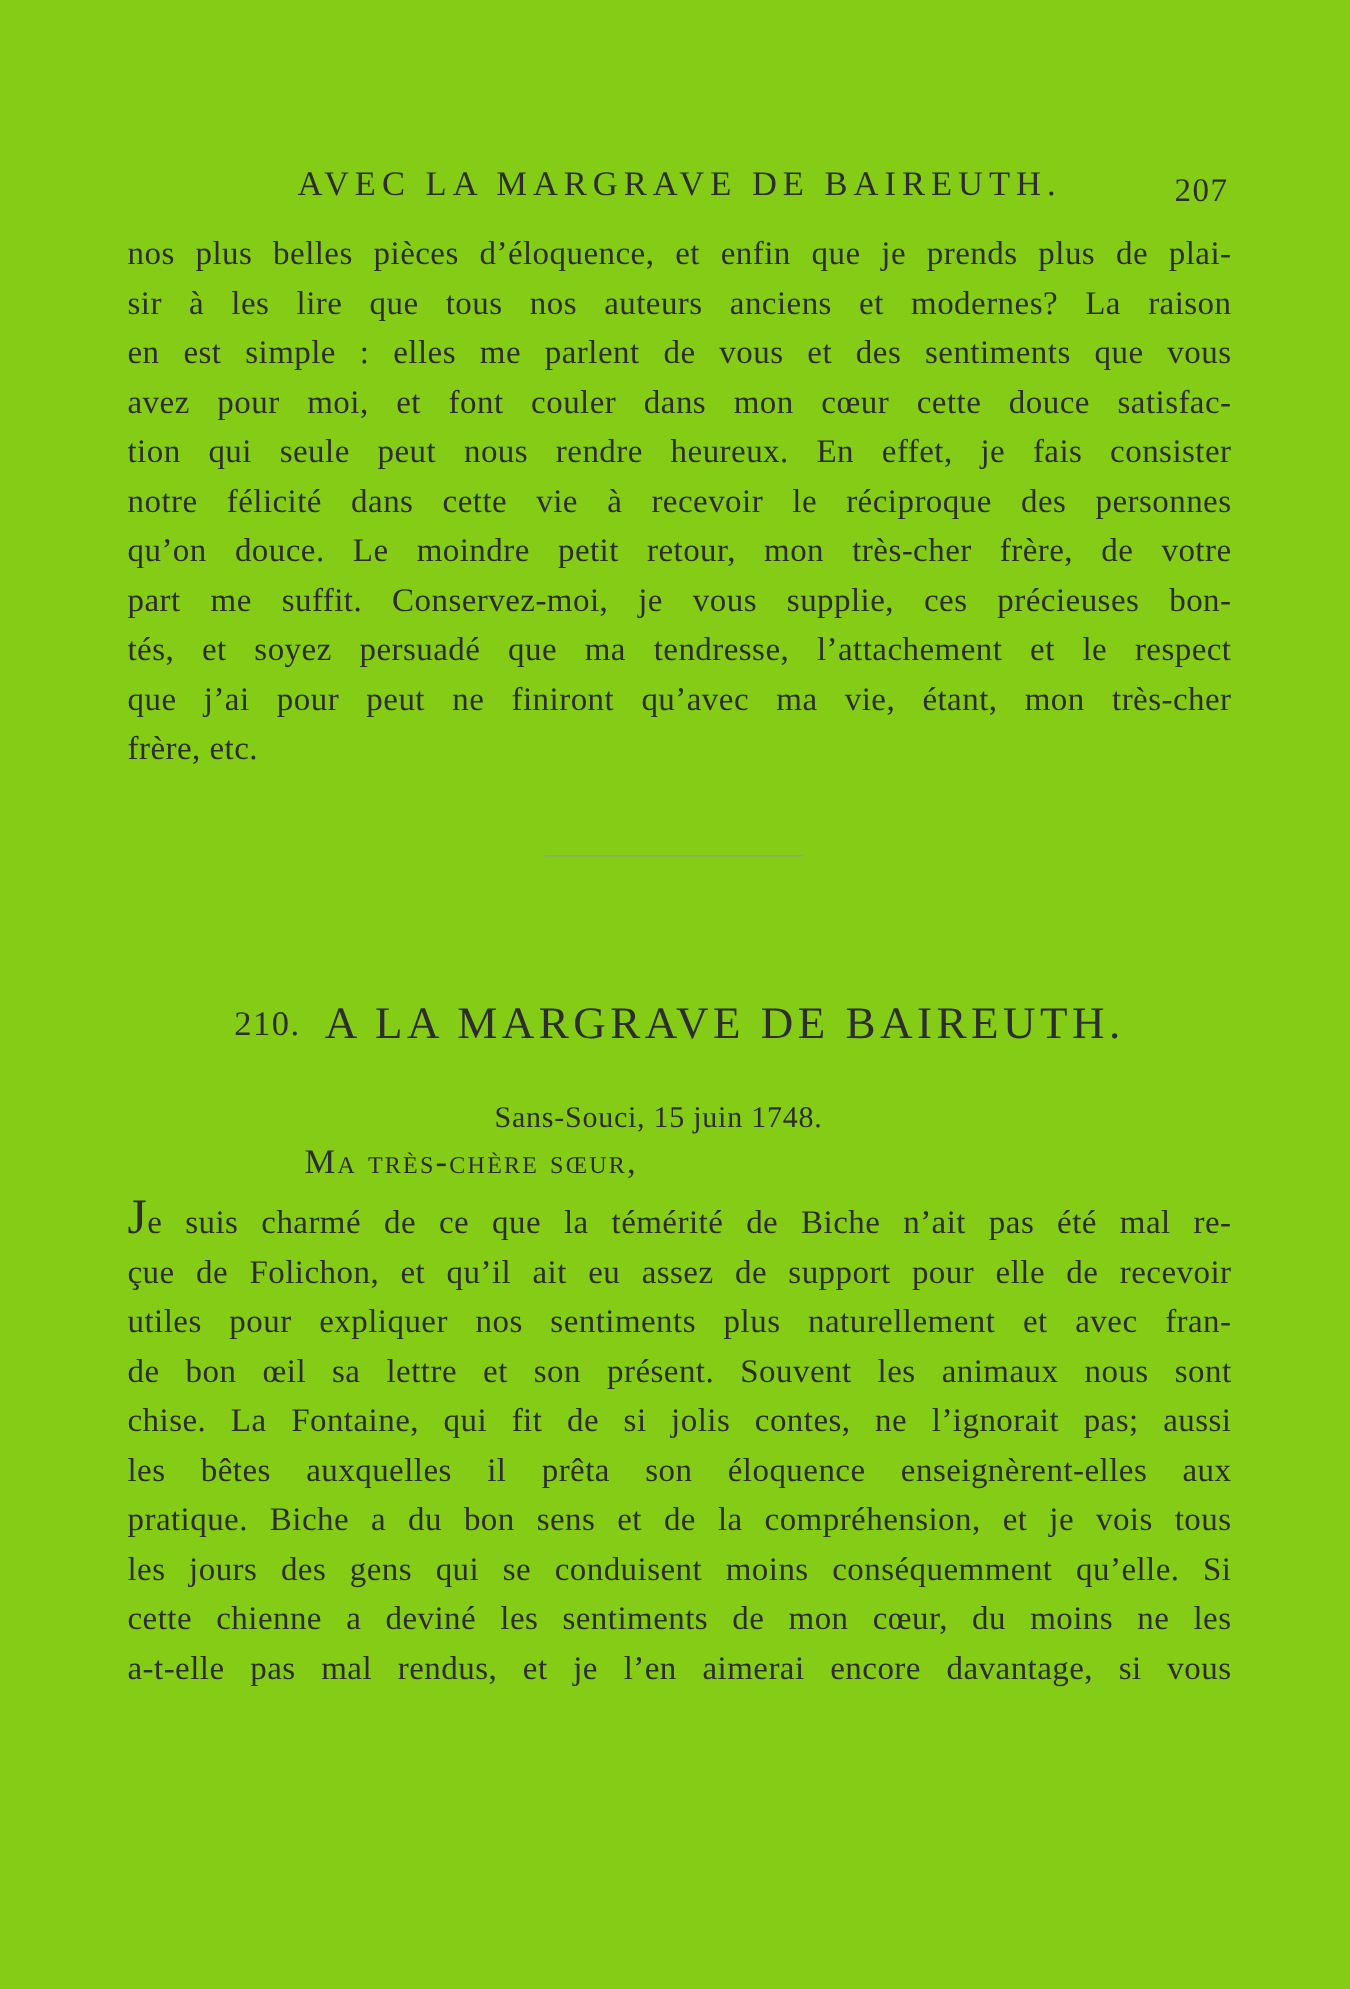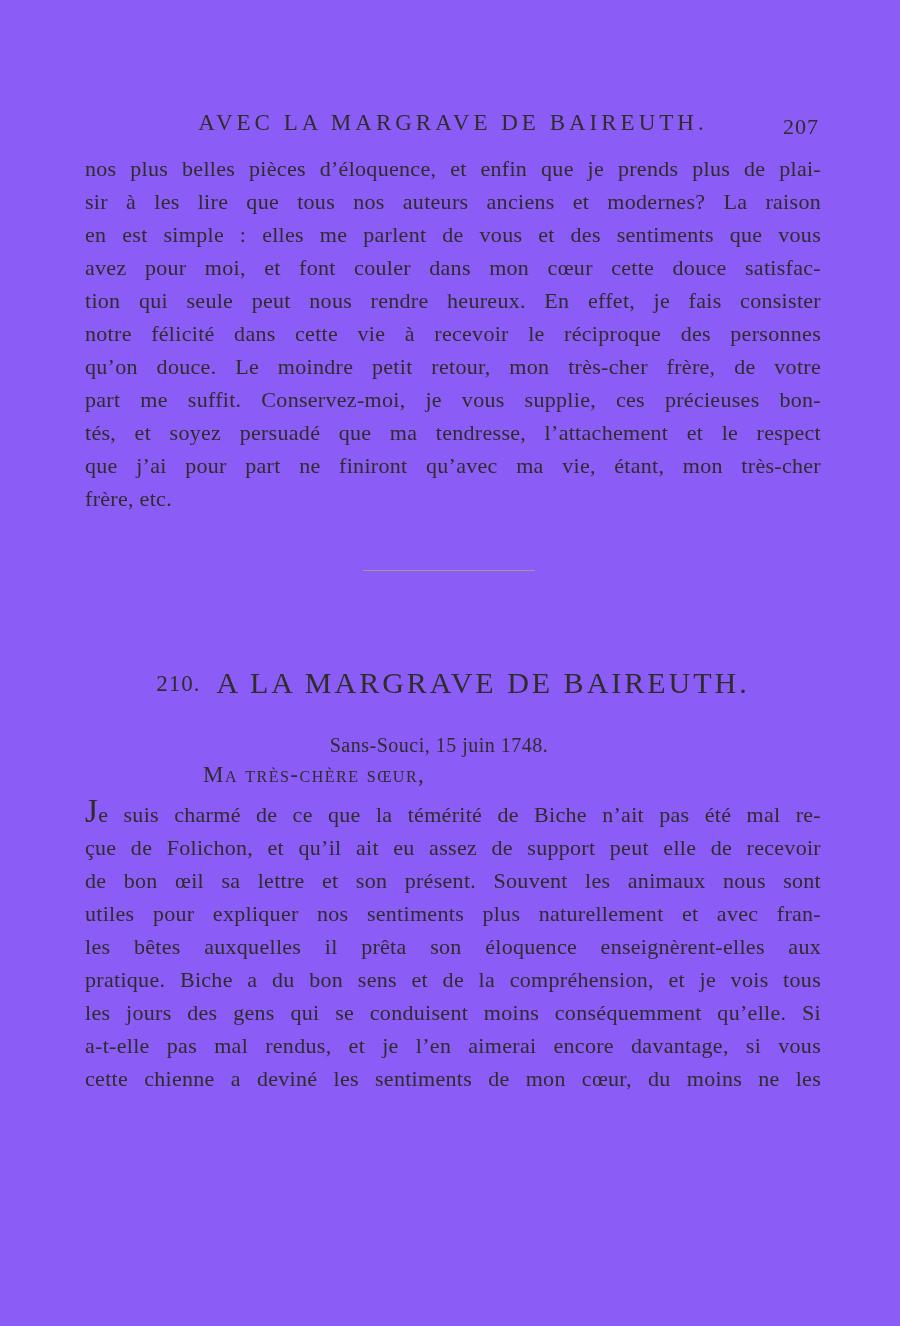--- a/index.html
+++ b/index.html
@@ -1,20 +1,20 @@
 <!DOCTYPE html>
 <html><head>
 <meta charset="utf-8">
 <style>
   html, body { margin: 0; padding: 0; }
   .page {
     position: relative;
     width: 900px;
     height: 1326px;
-    background: #8b5cf6;
+    background: #84cc16;
     font-family: "Liberation Serif", serif;
     color: #2e2d2b;
     overflow: hidden;
   }
   .textblock { position: absolute; left: 85px; width: 736px; }
 
   
   .running-head { top: 110px; height: 32px; }
   .running-title {
     text-align: center;
@@ -106,39 +106,40 @@
   <div class="textblock para para-1" style="position:absolute;">
       <div class="line j">nos plus belles pièces d’éloquence, et enfin que je prends plus de plai-</div>
       <div class="line j">sir à les lire que tous nos auteurs anciens et modernes? La raison</div>
       <div class="line j">en est simple : elles me parlent de vous et des sentiments que vous</div>
       <div class="line j">avez pour moi, et font couler dans mon cœur cette douce satisfac-</div>
       <div class="line j">tion qui seule peut nous rendre heureux. En effet, je fais consister</div>
       <div class="line j">notre félicité dans cette vie à recevoir le réciproque des personnes</div>
       <div class="line j">qu’on douce. Le moindre petit retour, mon très-cher frère, de votre</div>
       <div class="line j">part me suffit. Conservez-moi, je vous supplie, ces précieuses bon-</div>
       <div class="line j">tés, et soyez persuadé que ma tendresse, l’attachement et le respect</div>
-      <div class="line j">que j’ai pour part ne finiront qu’avec ma vie, étant, mon très-cher</div>
+      <div class="line j">que j’ai pour peut ne finiront qu’avec ma vie, étant, mon très-cher</div>
       <div class="line">frère, etc.</div>
     </div>
 
   <div class="divider"></div>
 
   <div class="textblock section-head" style="position:absolute;">
     <span class="section-number">210.</span><span class="section-title">A LA MARGRAVE DE BAIREUTH.</span>
   </div>
 
   <div class="textblock dateline" style="position:absolute;">Sans-Souci, 15 juin 1748.</div>
 
   <div class="textblock salutation" style="position:absolute;">Ma très-chère sœur,</div>
 
   <div class="textblock para para-2" style="position:absolute;">
       <div class="line j initial">Je suis charmé de ce que la témérité de Biche n’ait pas été mal re-</div>
-      <div class="line j">çue de Folichon, et qu’il ait eu assez de support peut elle de recevoir</div>
+      <div class="line j">çue de Folichon, et qu’il ait eu assez de support pour elle de recevoir</div>
+      <div class="line j">utiles pour expliquer nos sentiments plus naturellement et avec fran-</div>
       <div class="line j">de bon œil sa lettre et son présent. Souvent les animaux nous sont</div>
-      <div class="line j">utiles pour expliquer nos sentiments plus naturellement et avec fran-</div>
+      <div class="line j">chise. La Fontaine, qui fit de si jolis contes, ne l’ignorait pas; aussi</div>
       <div class="line j">les bêtes auxquelles il prêta son éloquence enseignèrent-elles aux</div>
       <div class="line j">pratique. Biche a du bon sens et de la compréhension, et je vois tous</div>
       <div class="line j">les jours des gens qui se conduisent moins conséquemment qu’elle. Si</div>
+      <div class="line j">cette chienne a deviné les sentiments de mon cœur, du moins ne les</div>
       <div class="line j">a-t-elle pas mal rendus, et je l’en aimerai encore davantage, si vous</div>
-      <div class="line j">cette chienne a deviné les sentiments de mon cœur, du moins ne les</div>
     </div>
 
 </div>
 
 </body></html>

